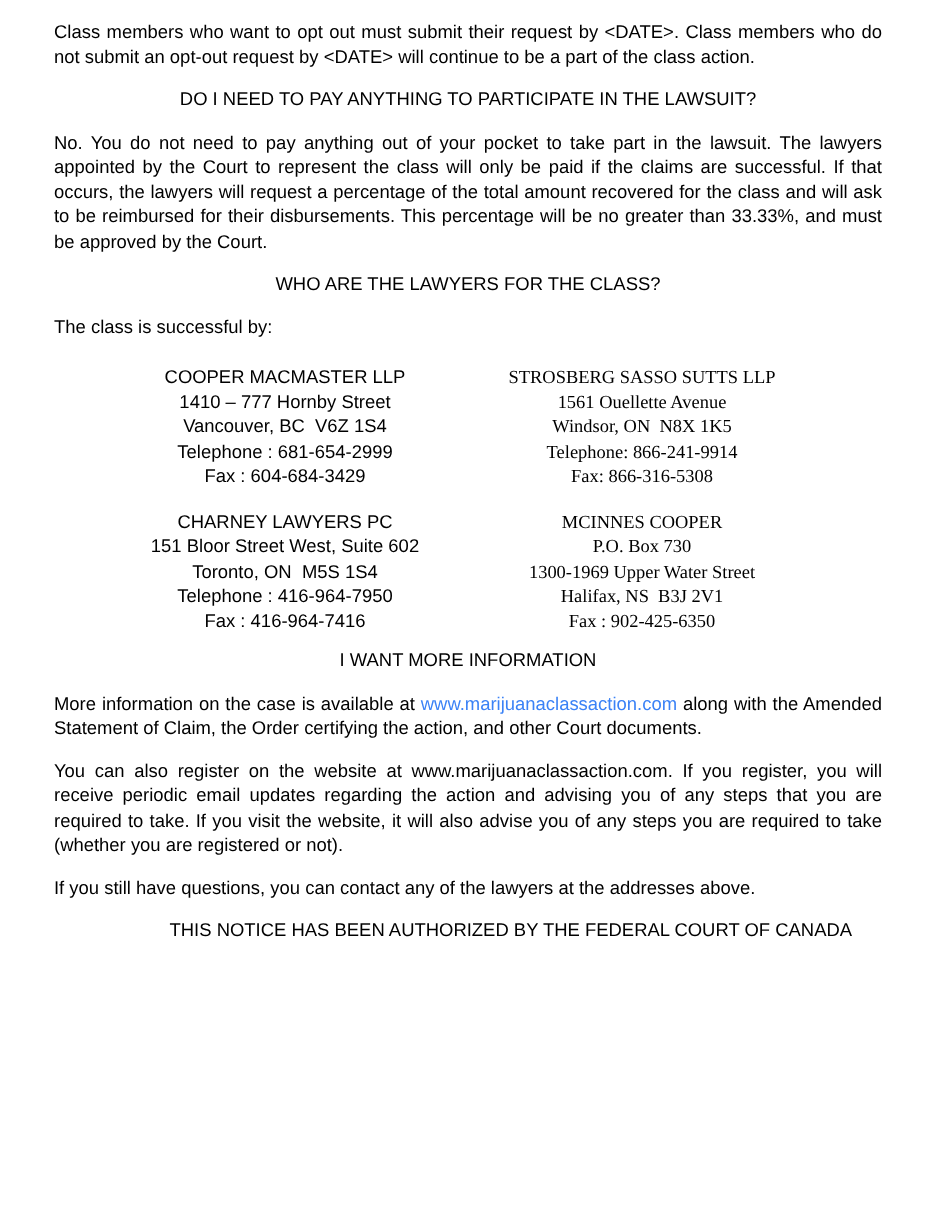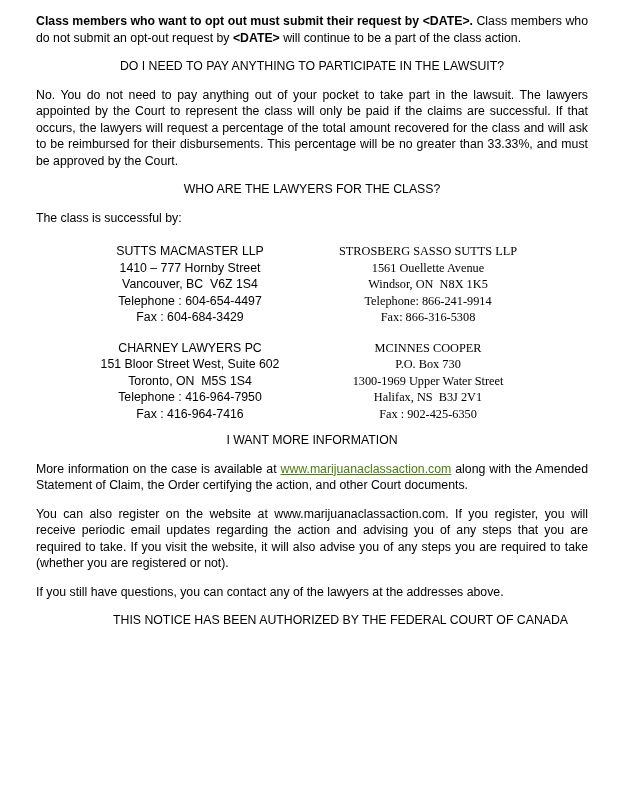--- a/index.html
+++ b/index.html
@@ -23,24 +23,23 @@
   .para {
     margin: 0 0 12px 0;
     text-align: justify;
   }
   .para.no-justify { text-align: left; }
   .heading {
     font-weight: normal;
     margin: 0 0 12px 0;
     text-align: center;
   }
-  .bold { font-weight: bold; }
+  .bold { font-weight: normal; }
   .link {
-    color: #4d7c0f;
-    text-decoration: underline;
+    color: #3b82f6;
     cursor: pointer;
   }
   .represented { margin-bottom: 17px; }
   .firms { margin-bottom: 10px; }
   .firm-row {
     display: flex;
     align-items: center;
   }
   .firm-row.row-1 { margin-bottom: 14px; }
   .firm-cell {
@@ -67,24 +66,24 @@
   <p class="para">No. You do not need to pay anything out of your pocket to take part in the lawsuit. The lawyers appointed by the Court to represent the class will only be paid if the claims are successful. If that occurs, the lawyers will request a percentage of the total amount recovered for the class and will ask to be reimbursed for their disbursements. This percentage will be no greater than 33.33%, and must be approved by the Court.</p>
 
   <p class="heading">WHO ARE THE LAWYERS FOR THE CLASS?</p>
 
   <p class="para no-justify represented">The class is successful by:</p>
 
   <div class="firms">
 
     <div class="firm-row row-1">
       <div class="firm-cell cell-left">
-        <div class="firm-line">SUTTS MACMASTER LLP</div>
+        <div class="firm-line">COOPER MACMASTER LLP</div>
         <div class="firm-line">1410 – 777 Hornby Street</div>
         <div class="firm-line">Vancouver, BC  V6Z 1S4</div>
-        <div class="firm-line">Telephone : 604-654-4497</div>
+        <div class="firm-line">Telephone : 681-654-2999</div>
         <div class="firm-line">Fax : 604-684-3429</div>
       </div>
       <div class="firm-cell cell-right">
         <div class="firm-line">STROSBERG SASSO SUTTS LLP</div>
         <div class="firm-line">1561 Ouellette Avenue</div>
         <div class="firm-line">Windsor, ON  N8X 1K5</div>
         <div class="firm-line">Telephone: 866-241-9914</div>
         <div class="firm-line">Fax: 866-316-5308</div>
       </div>
     </div>

